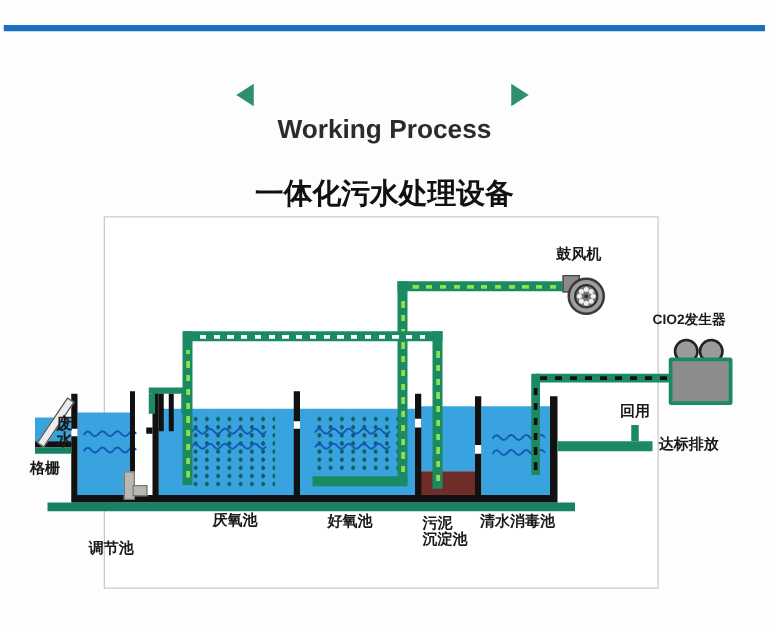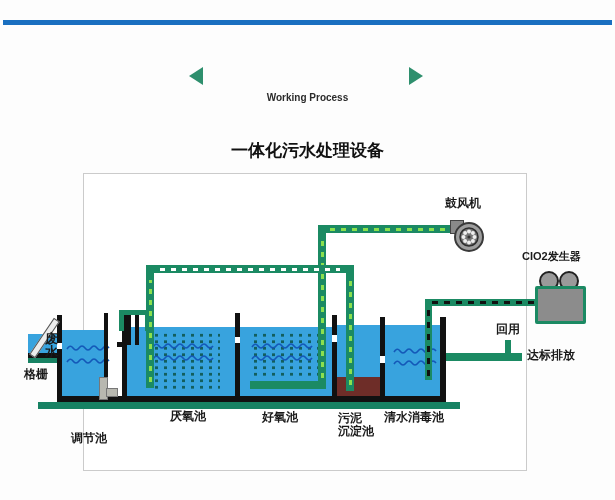--- a/index.html
+++ b/index.html
@@ -8,22 +8,22 @@
   .abs{position:absolute;}
   
   .blue-line{left:3px;top:20px;width:609px;height:5px;background:#1a6fc0;}
   .main-title{left:0;top:40px;width:615px;text-align:center;font-size:40px;font-weight:bold;
               color:#141414;letter-spacing:4px;}
   .tri{width:0;height:0;}
   .tri-left{left:189px;top:67px;border-top:9px solid transparent;border-bottom:9px solid transparent;
             border-right:14px solid #2e8f6d;}
   .tri-right{left:409px;top:67px;border-top:9px solid transparent;border-bottom:9px solid transparent;
              border-left:14px solid #2e8f6d;}
-  .subtitle{left:0;top:92px;width:615px;text-align:center;font-size:10px;font-weight:bold;color:#2b2b2b;}
-  .device-title{left:0;top:139px;width:615px;text-align:center;font-size:17px;font-weight:bold;color:#111;}
+  .subtitle{left:0;top:92px;width:615px;text-align:center;font-size:21px;font-weight:bold;color:#2b2b2b;}
+  .device-title{left:0;top:139px;width:615px;text-align:center;font-size:23px;font-weight:bold;color:#111;}
   
   .frame{left:83px;top:173px;width:442px;height:296px;border:1px solid #cbcbcb;background:#fff;}
   
   .ground{left:38px;top:402px;width:422px;height:7px;background:#178263;}
   .tank-bottom{left:57px;top:396px;width:389px;height:6px;background:#111;}
   
   .water{background:#38a3de;}
   
   .media{background-image:radial-gradient(circle,#135f5e 0 1.7px,rgba(0,0,0,0) 1.8px);
          background-size:9px 6.5px;background-position:2px 1px;}

